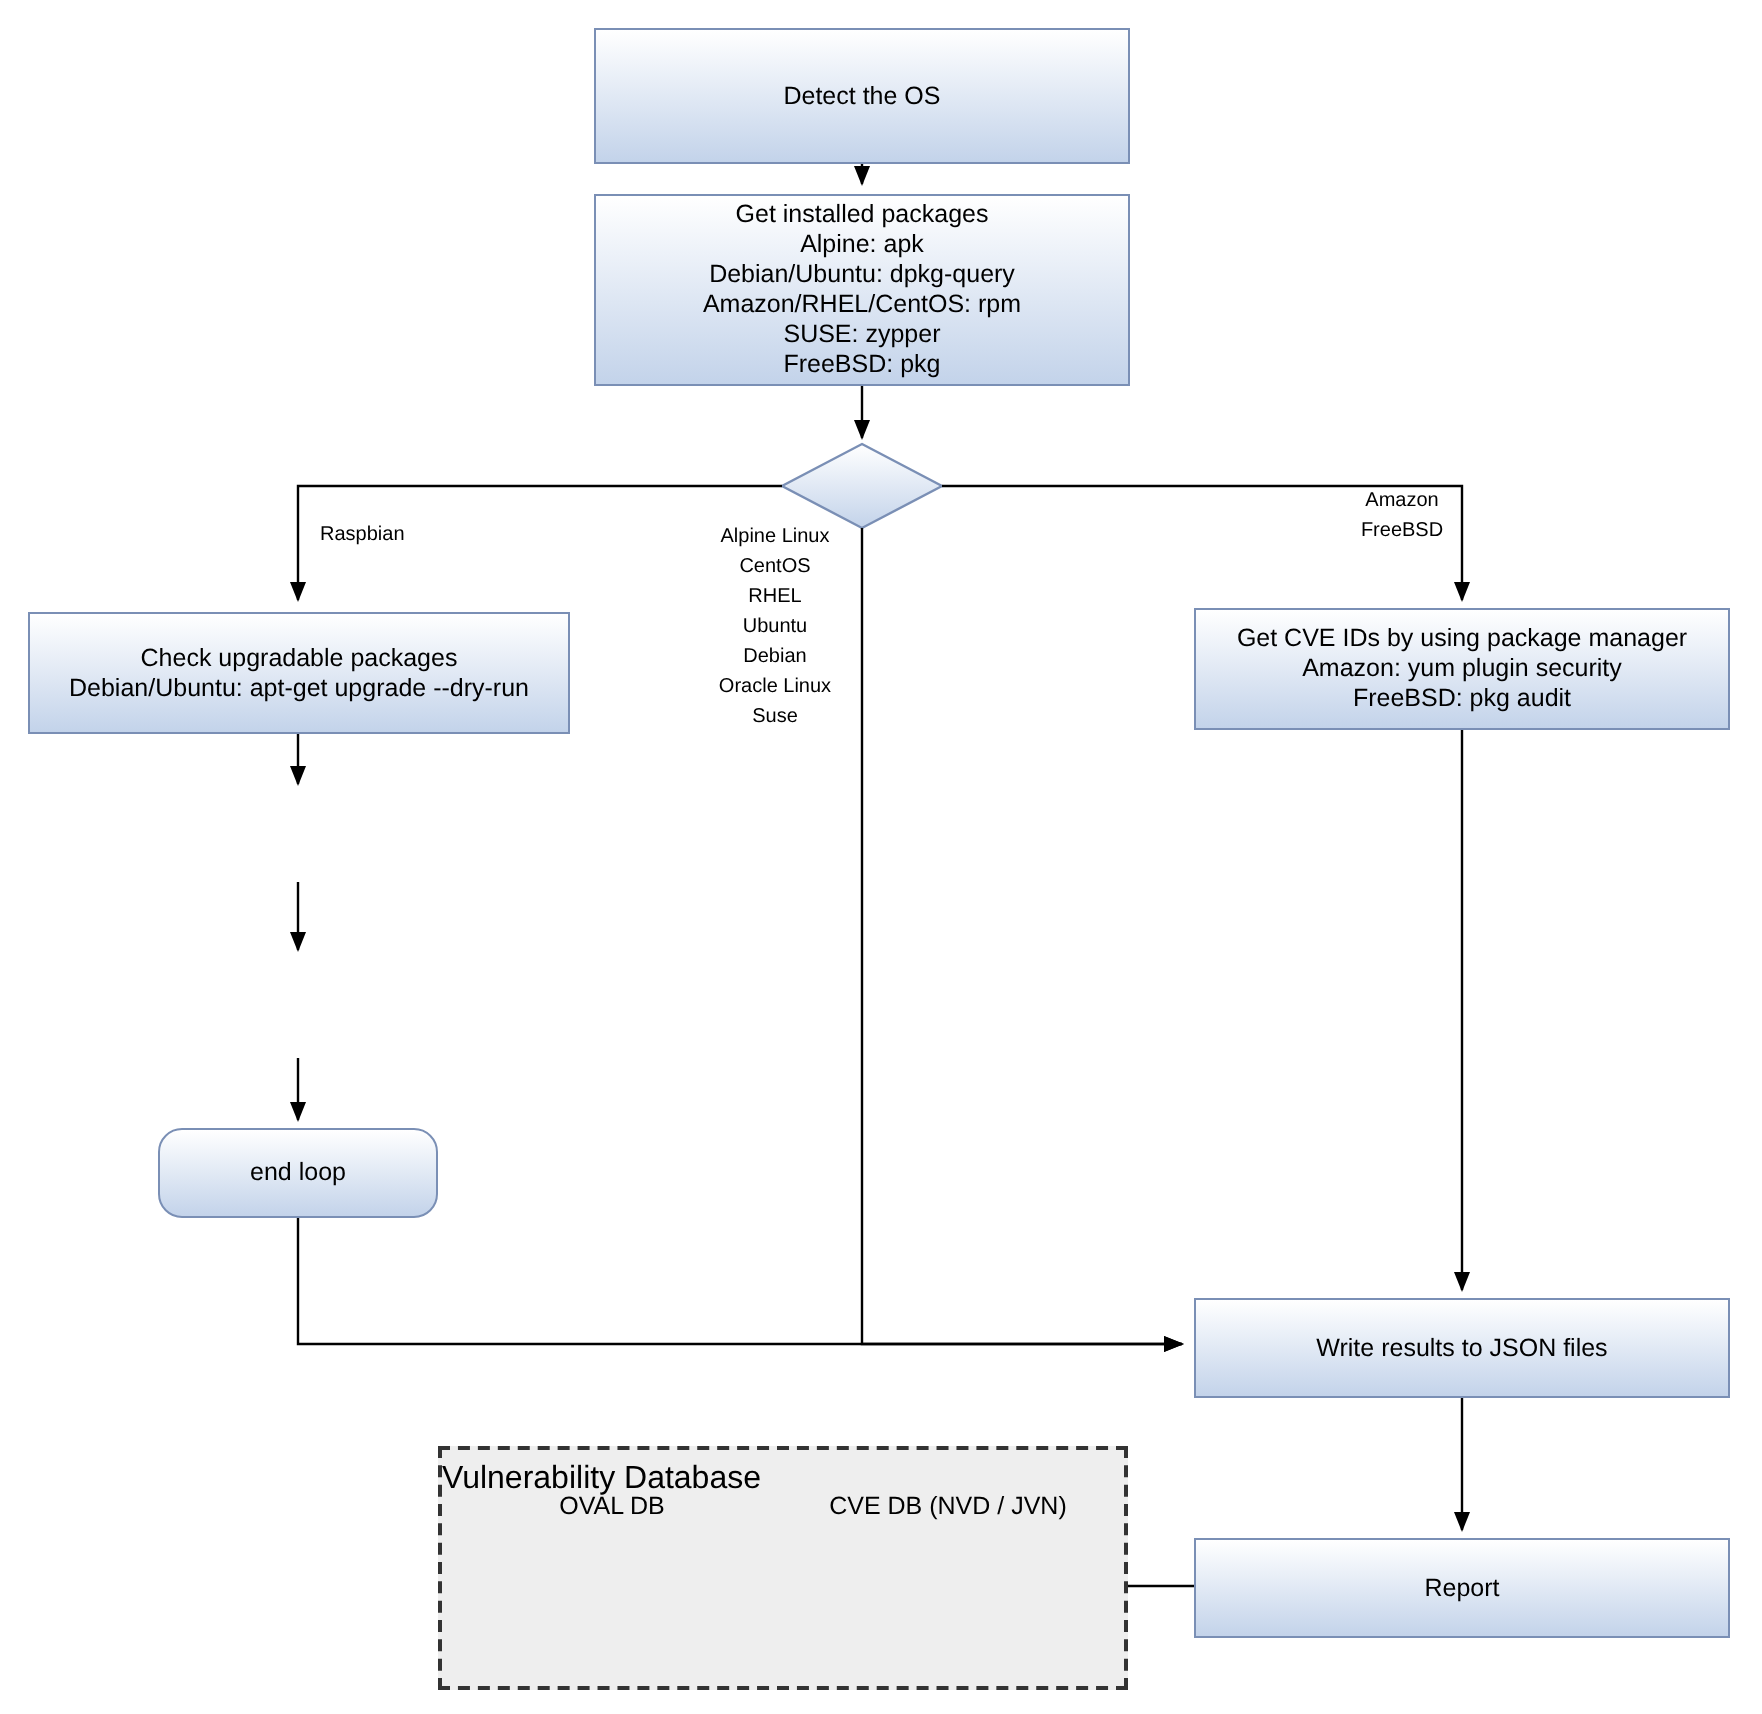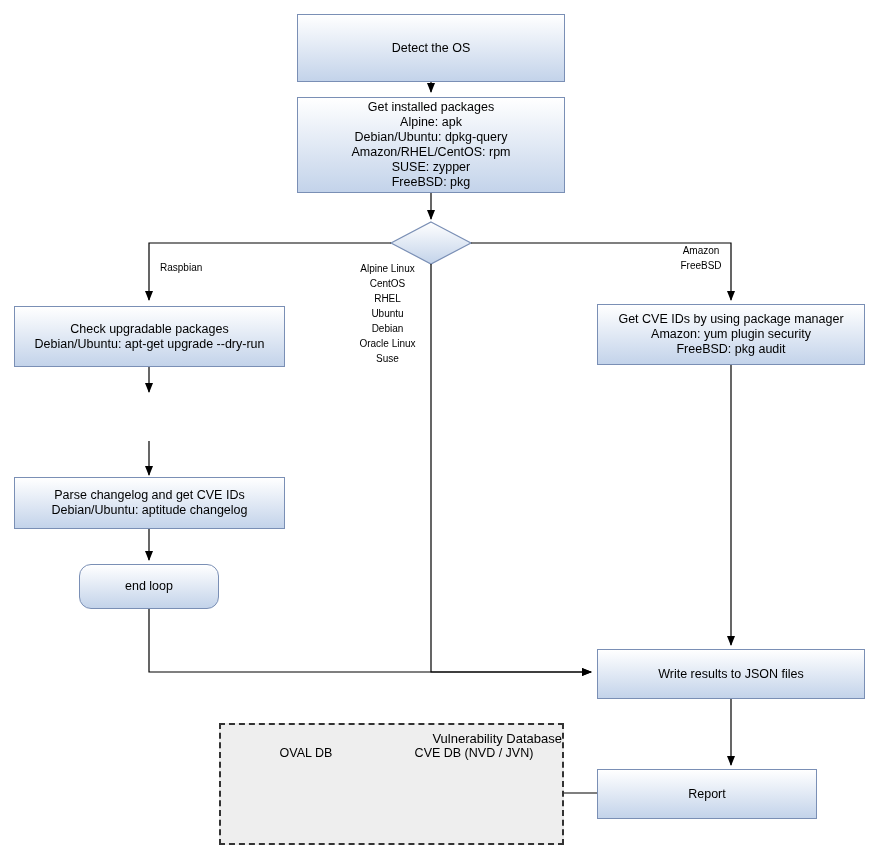--- a/index.html
+++ b/index.html
@@ -43,22 +43,22 @@
     position: absolute;
     box-sizing: border-box;
     border: 2px dashed #333;
     background: #eeeeee;
   }
   .db-group-title {
     position: absolute;
     width: 100%;
     top: 6px;
     left: 0;
-    text-align: right;
-    font-size: 13px;
+    text-align: left;
+    font-size: 16px;
     color: #000;
   }
   .cyl-label {
     position: absolute;
     width: 100%;
     top: 50%;
     transform: translateY(-50%);
     text-align: center;
     font-size: 12.5px;
     color: #000;
@@ -139,32 +139,30 @@
 Alpine: apk
 Debian/Ubuntu: dpkg-query
 Amazon/RHEL/CentOS: rpm
 SUSE: zypper
 FreeBSD: pkg</div>
 
   <div class="node" style="left:14px; top:306px; width:271px; height:61px;">Check upgradable packages
 Debian/Ubuntu: apt-get upgrade --dry-run</div>
 
 
-  <div class="node" style="left:14px; top:477px; width:271px; height:52px;">Parse changelog and get  CVE IDs
-Debian/Ubuntu: aptitude changelog</div>
 
   <div class="node soft" style="left:79px; top:564px; width:140px; height:45px; border-radius:12px;">end loop</div>
 
   <div class="node" style="left:597px; top:304px; width:268px; height:61px;">Get CVE IDs by using package manager
 Amazon: yum plugin security
 FreeBSD: pkg audit</div>
 
   <div class="node" style="left:597px; top:649px; width:268px; height:50px;">Write results to JSON files</div>
 
-  <div class="node" style="left:597px; top:769px; width:220px; height:50px;">Report</div>
+  <div class="node" style="left:597px; top:769px; width:268px; height:50px;">Report</div>
 
   <div class="edge-label" style="left:160px; top:260px; width:140px; text-align:left;">Raspbian</div>
 
   <div class="edge-label" style="left:320px; top:261px; width:135px;">Alpine Linux
 CentOS
 RHEL
 Ubuntu
 Debian
 Oracle Linux
 Suse</div>

